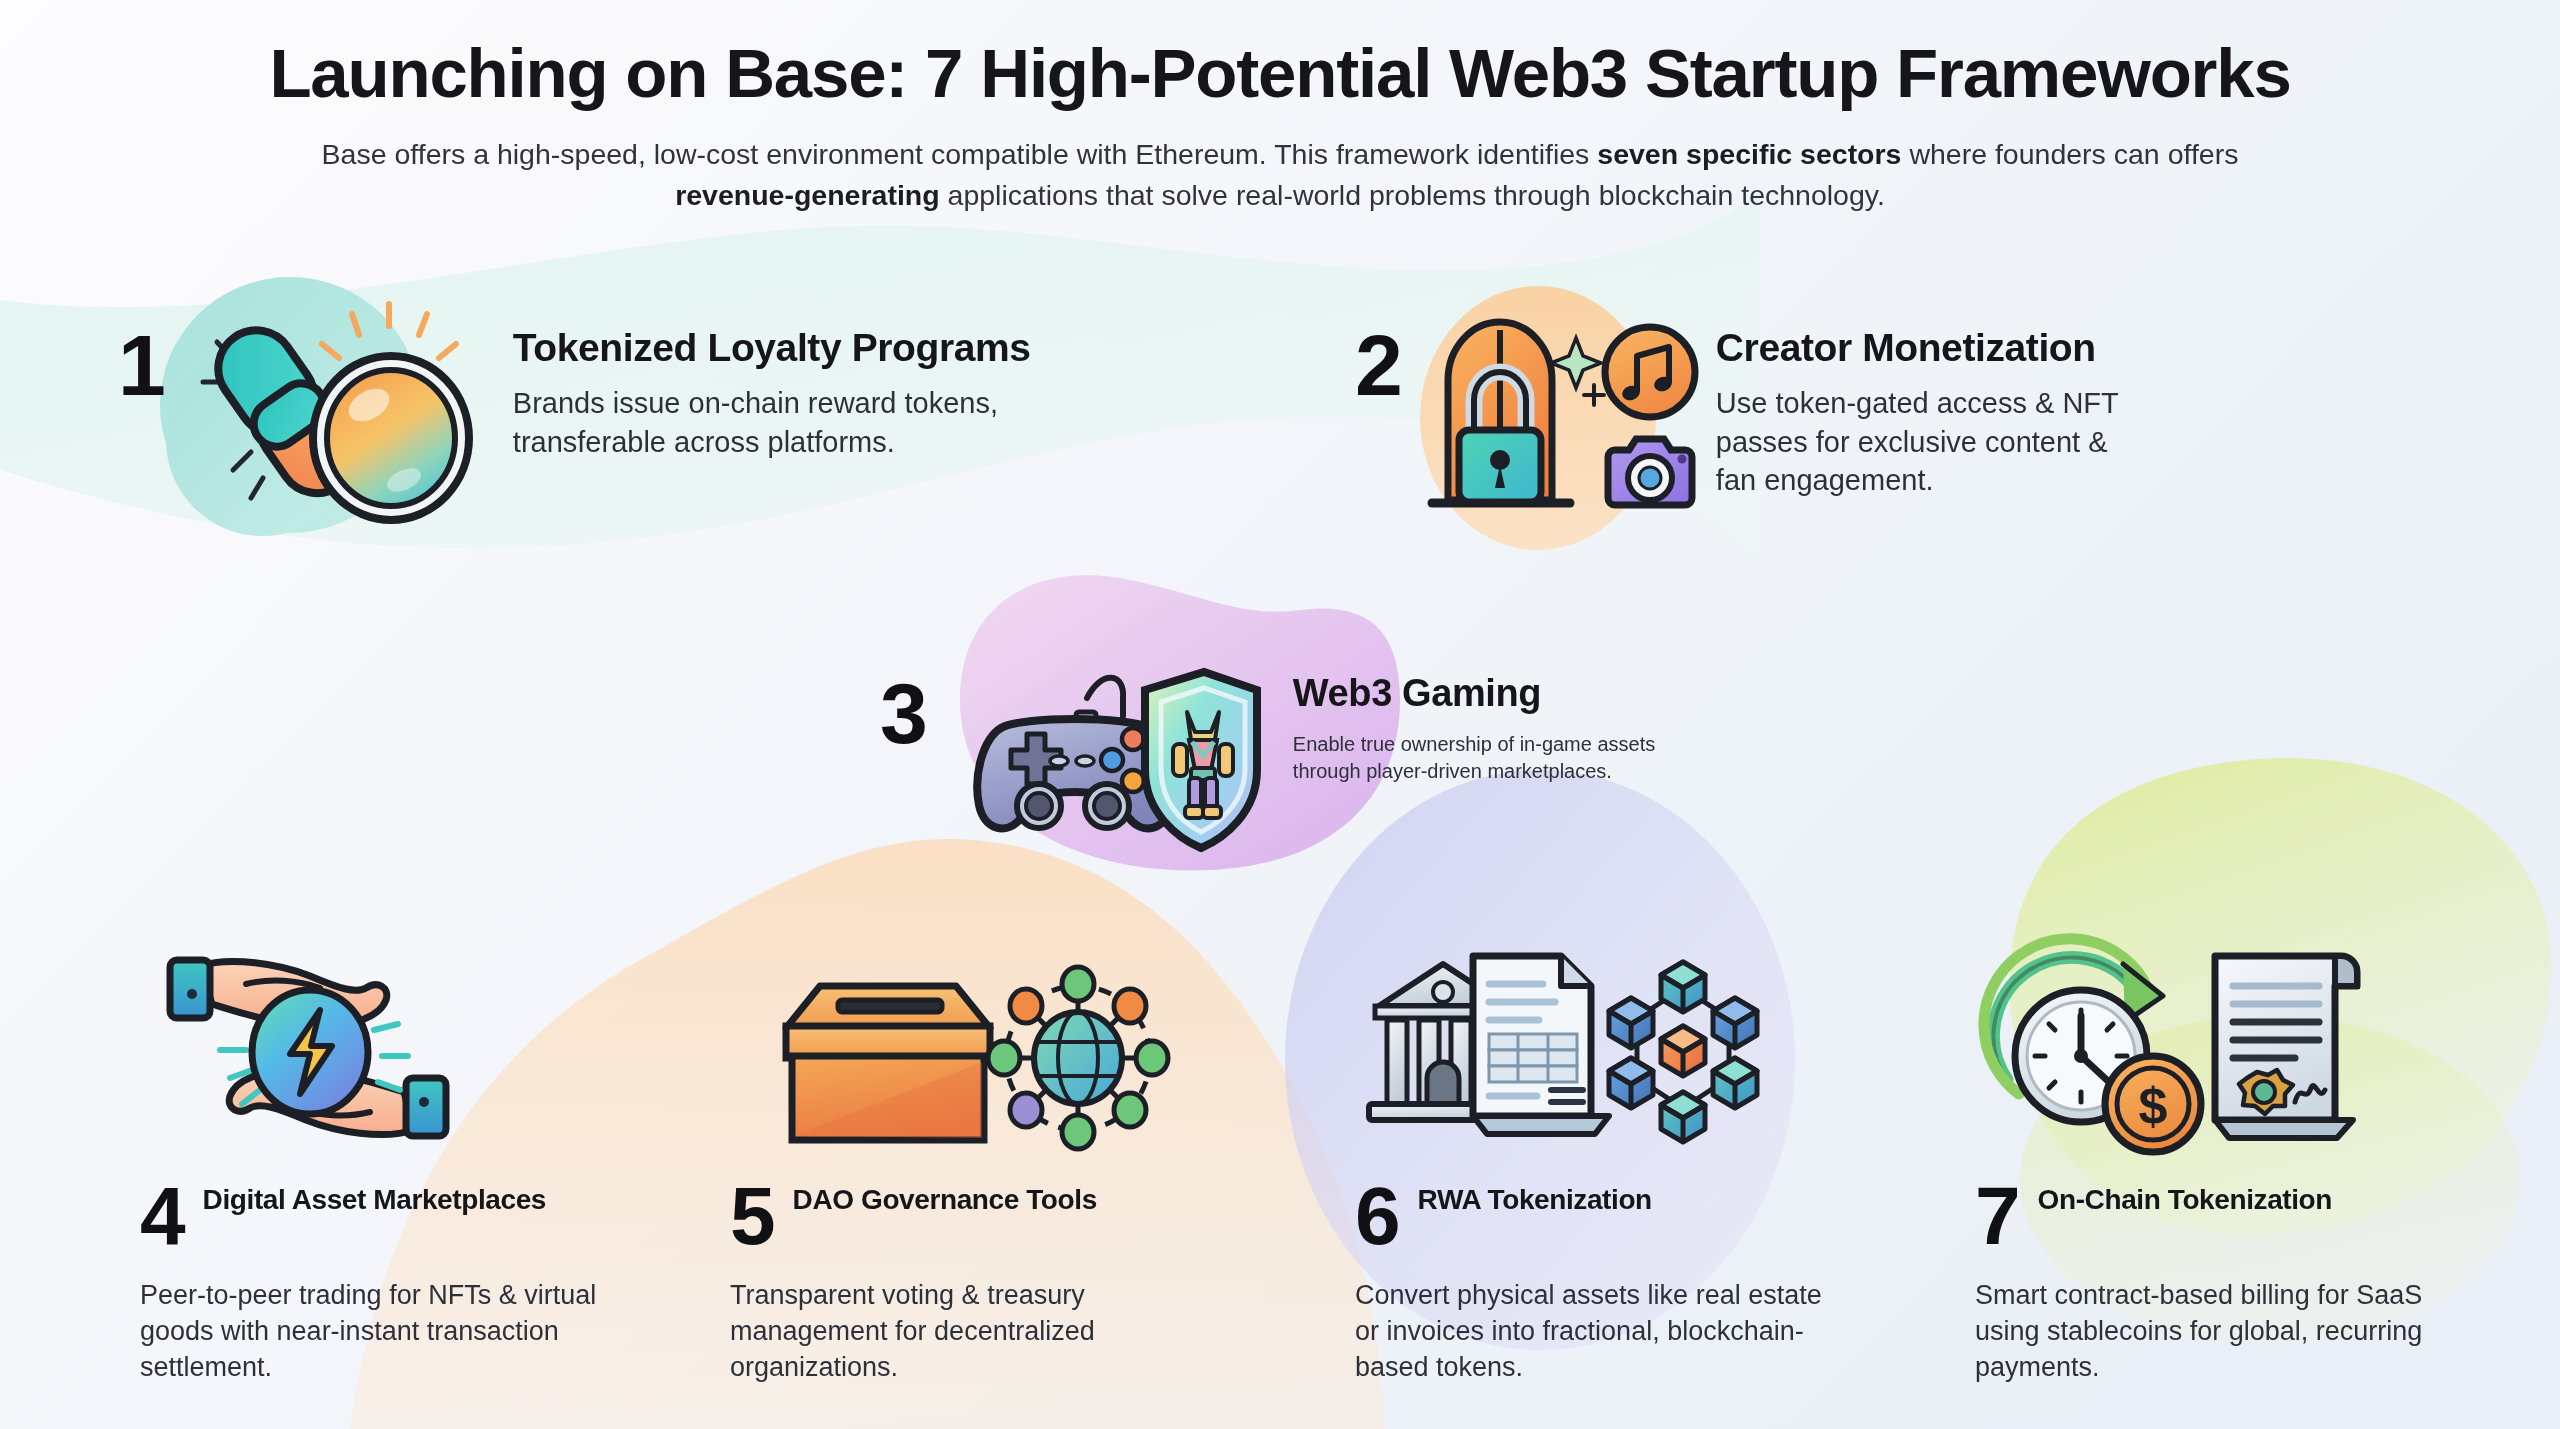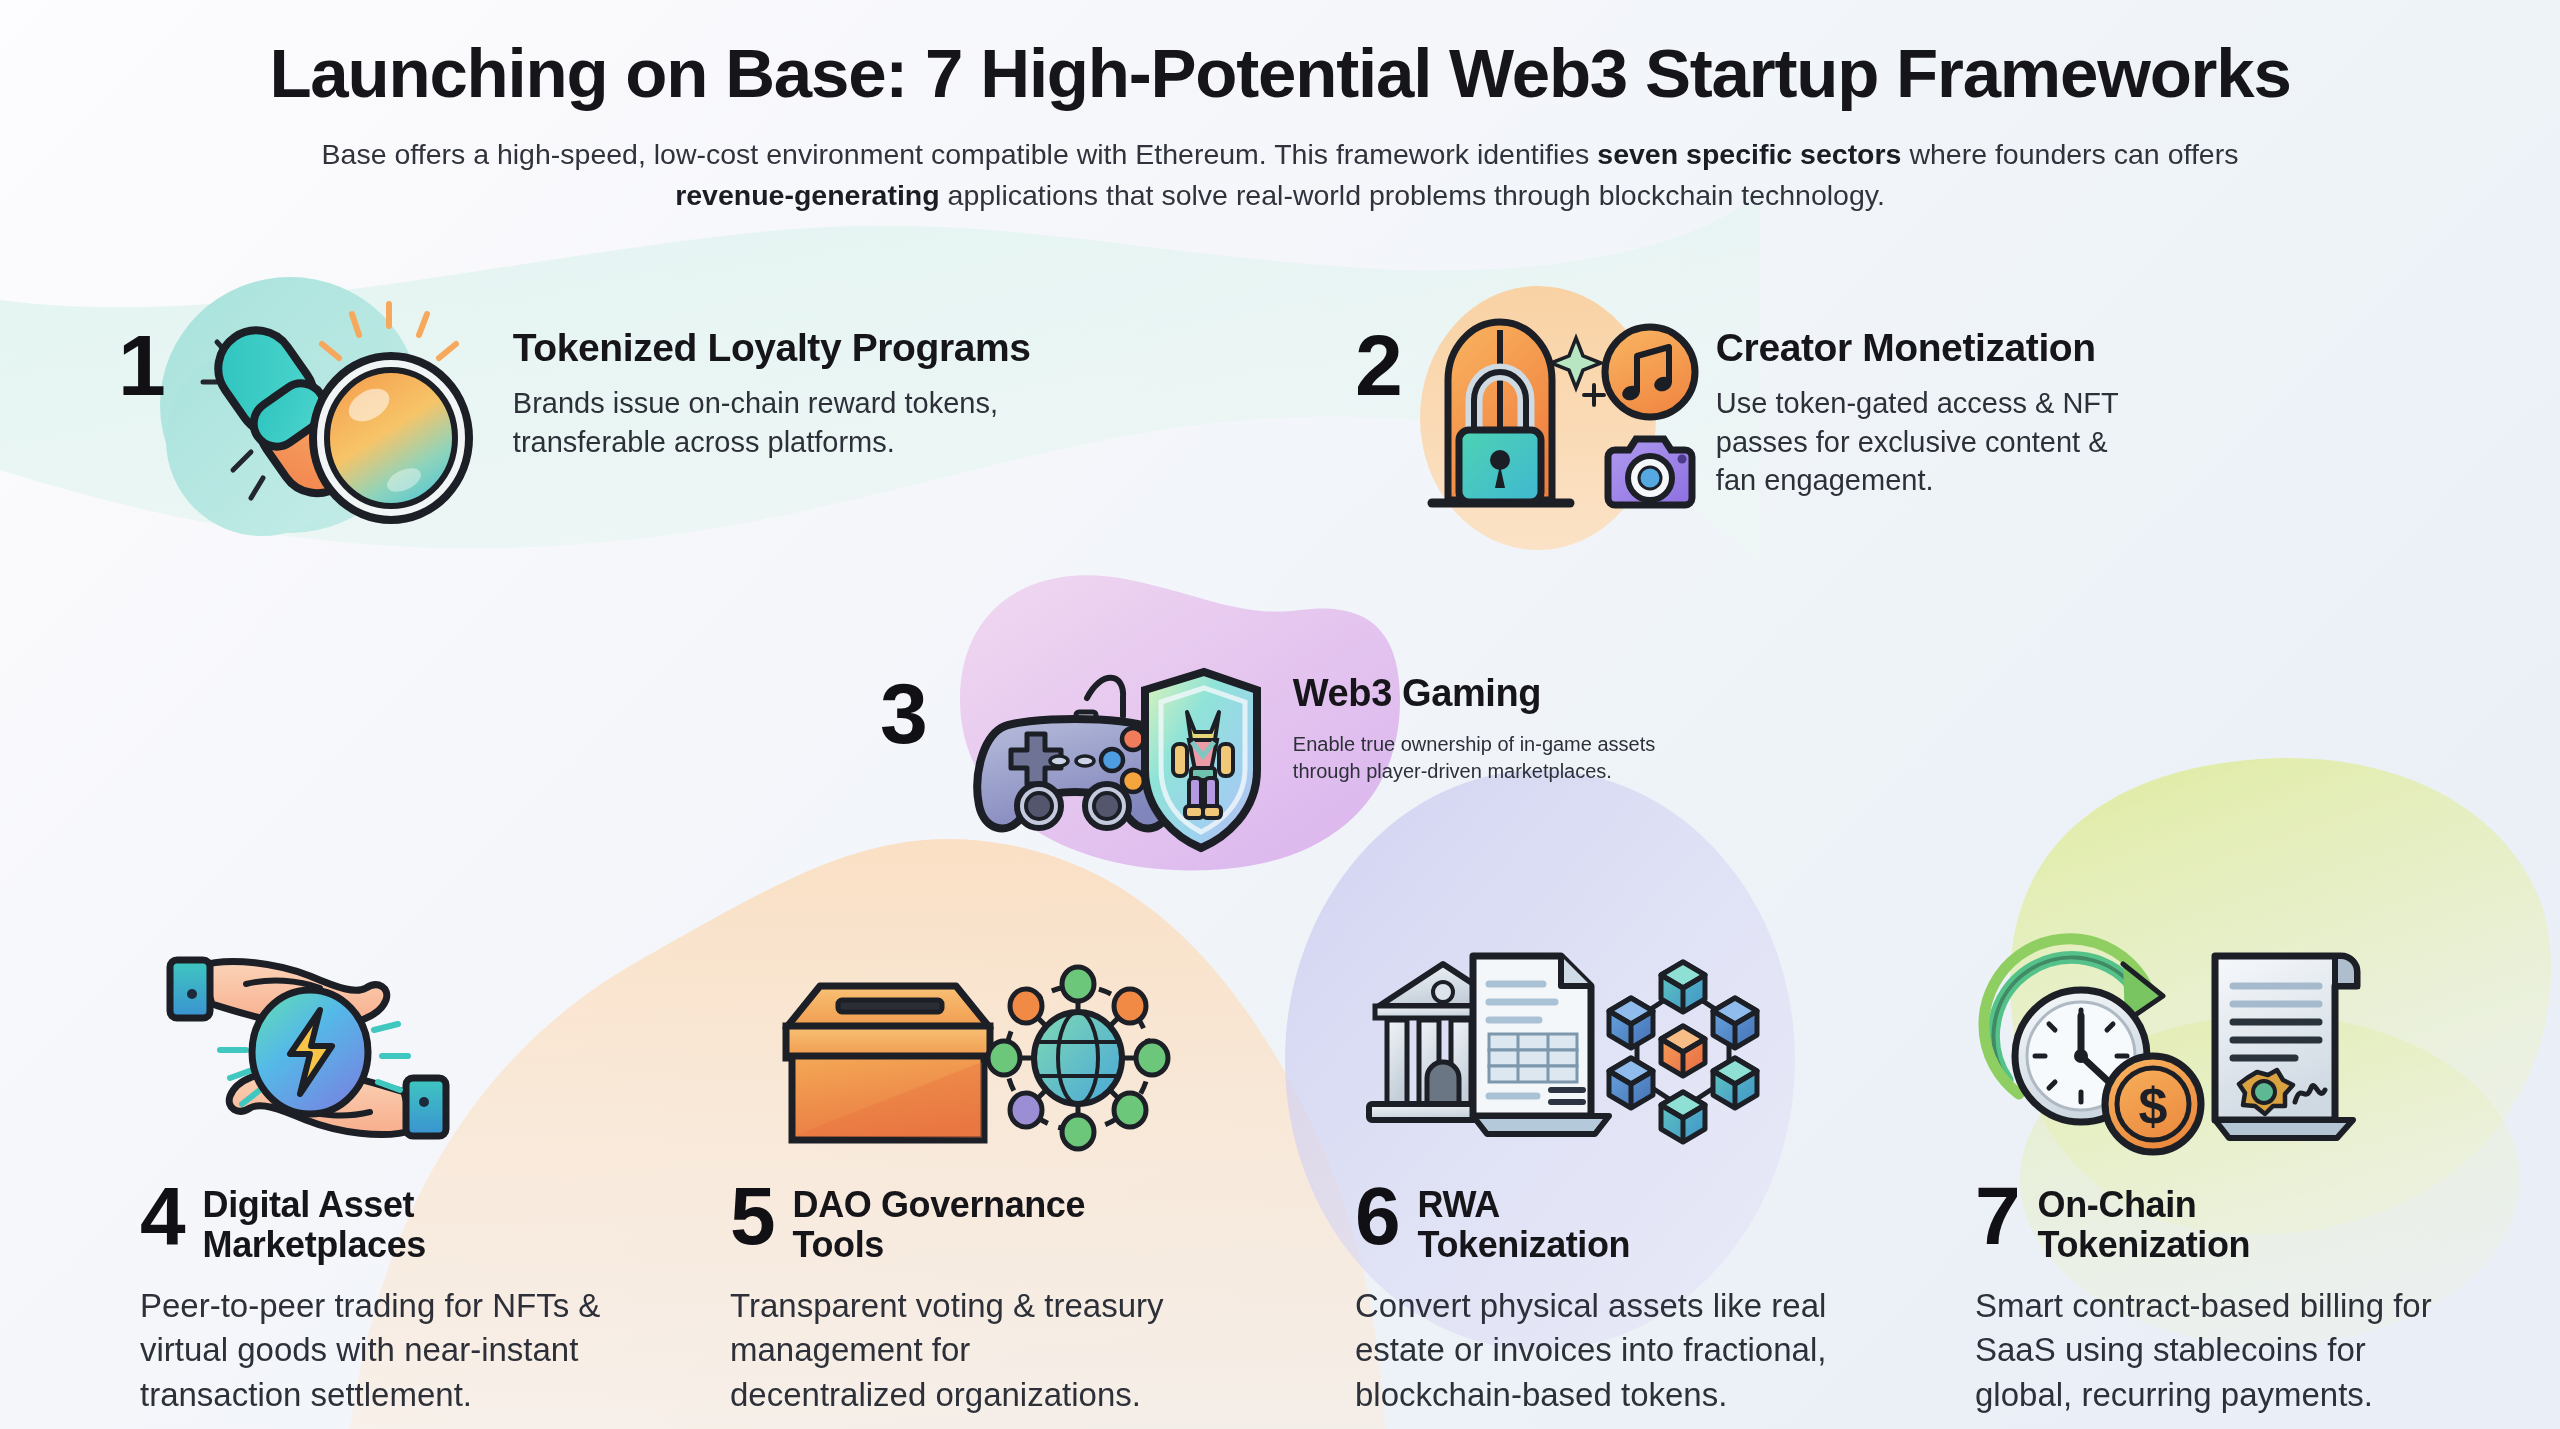--- a/index.html
+++ b/index.html
@@ -55,22 +55,22 @@
   .row2 .art{ position:relative; width:310px; height:230px; flex:0 0 310px; }
   .row2 .txt{ margin-left:34px; padding-top:32px; }
   .row2 .head{ font-size:38px; margin-bottom:16px; }
   .row2 .desc{ font-size:20px; line-height:1.33; }
 
   
   .card{ position:absolute; width:620px; }
   .card .art{ position:relative; width:400px; height:245px; margin-left:10px; }
   .card .titleline{ display:flex; align-items:flex-start; margin-top:6px; }
   .card .num{ font-size:82px; margin-right:20px; margin-top:-6px; }
-  .card .head{ font-size:36px; line-height:1.1; padding-top:4px; }
-  .card .desc{ font-size:33px; line-height:1.34; margin-top:20px; }
+  .card .head{ font-size:28px; line-height:1.1; padding-top:4px; }
+  .card .desc{ font-size:27px; line-height:1.34; margin-top:20px; }
 
   svg.art-svg{ position:absolute; left:0; top:0; overflow:visible; }
 </style>
 </head>
 <body>
 
 <div class="bg-layer">
   <svg viewBox="0 0 2560 1429" xmlns="http://www.w3.org/2000/svg">
     <defs>
       <linearGradient id="gWave" x1="0" y1="0" x2="1" y2="1">

